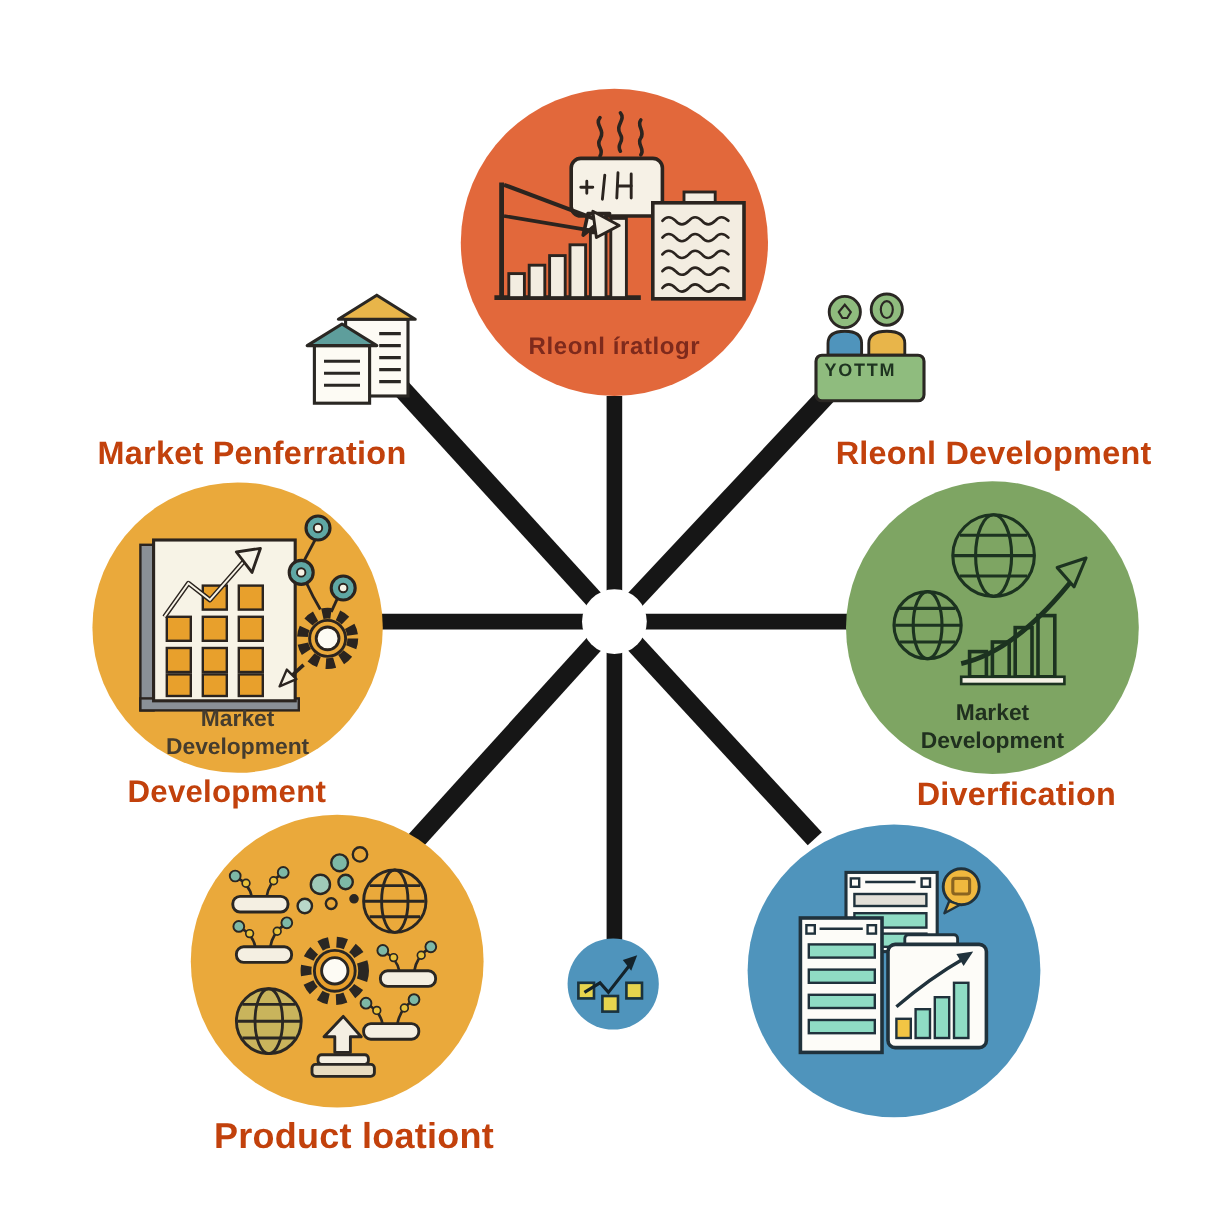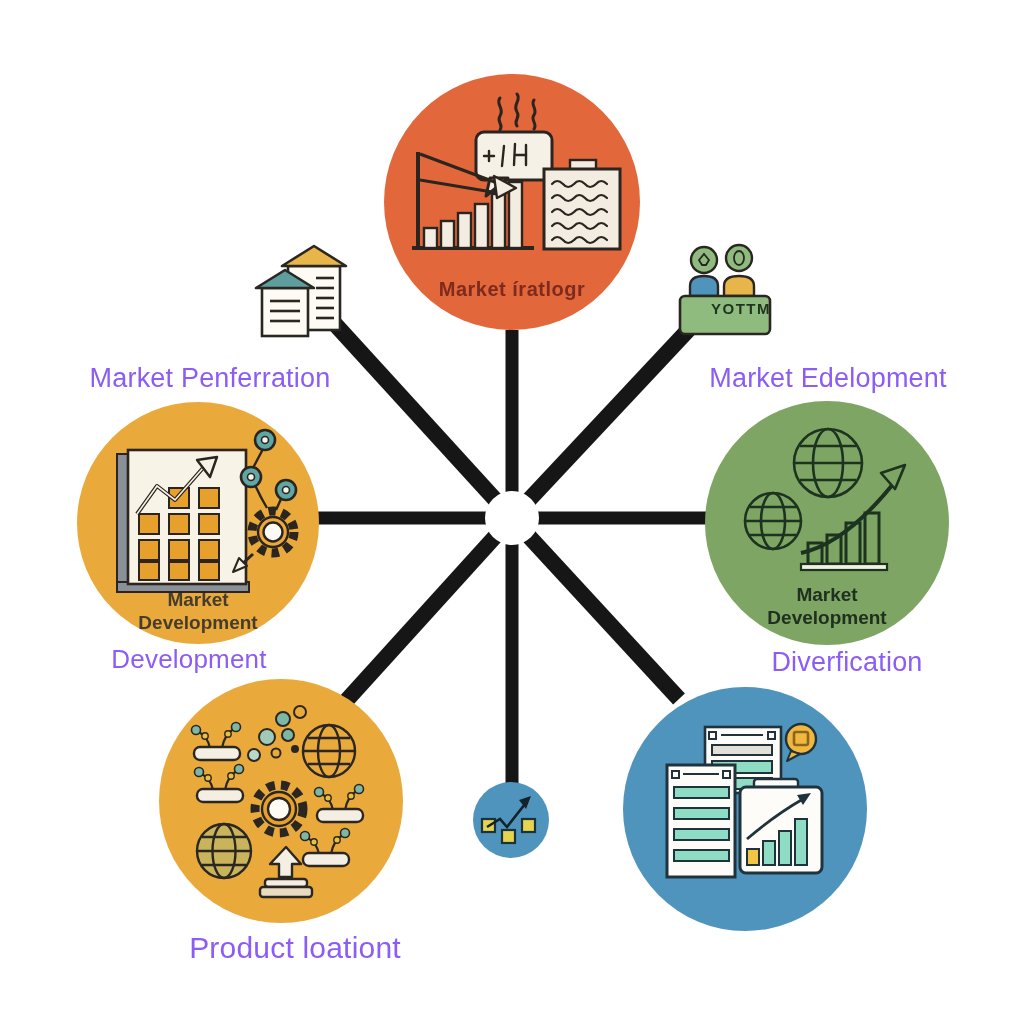--- a/index.html
+++ b/index.html
@@ -5,37 +5,37 @@
   html,body{margin:0;padding:0;background:#ffffff;}
   #canvas{
     position:relative;width:1024px;height:1024px;background:#ffffff;
     font-family:"Liberation Sans", sans-serif;overflow:hidden;
   }
   .abs{position:absolute;}
   svg{display:block;}
   .node-circle{position:absolute;border-radius:50%;}
   .node-circle svg{position:absolute;left:0;top:0;}
   .heading{
-    position:absolute;text-align:center;font-weight:400;color:#8b5cf6;
+    position:absolute;text-align:center;font-weight:700;color:#c2410c;
     letter-spacing:0.2px;line-height:1.05;
   }
   .h-left{left:60px;top:364px;width:300px;font-size:27px;}
   .h-right{left:678px;top:364px;width:300px;font-size:27px;}
   .f-left{left:64px;top:646px;width:250px;font-size:26px;}
   .f-right{left:722px;top:648px;width:250px;font-size:27px;}
   .f-bleft{left:170px;top:932px;width:250px;font-size:30px;}
   .f-bright{left:622px;top:932px;width:250px;font-size:30px;}
   .inner-caption{
     position:absolute;width:100%;text-align:center;font-weight:700;line-height:23px;
   }
   .cap-top{top:204px;font-size:20px;color:#7e2a1c;letter-spacing:0.5px;}
   .cap-left{top:186px;font-size:19px;color:#453c2e;}
   .cap-right{top:182px;font-size:19px;color:#20301f;}
   .yottm-label{
-    position:absolute;left:24px;top:62px;width:90px;text-align:center;
+    position:absolute;left:0;top:62px;width:90px;text-align:center;
     font-weight:700;font-size:15px;color:#1e3320;letter-spacing:1.5px;
   }
 </style>
 </head>
 <body>
 
 <div id="canvas">
 
   <svg class="abs" width="1024" height="1024" viewBox="0 0 1024 1024" style="left:0;top:0;">
     <g stroke="#161616" stroke-linecap="butt">
@@ -45,21 +45,21 @@
       <line x1="316" y1="518" x2="512" y2="518" stroke-width="13"></line>
       <line x1="708" y1="518" x2="512" y2="518" stroke-width="13"></line>
       <line x1="346" y1="701" x2="512" y2="518" stroke-width="16"></line>
       <line x1="679" y1="699" x2="512" y2="518" stroke-width="16"></line>
       <line x1="512" y1="789" x2="512" y2="518" stroke-width="13"></line>
     </g>
     <circle cx="512" cy="518" r="27" fill="#ffffff"></circle>
   </svg>
 
   <div class="heading h-left">Market Penferration</div>
-  <div class="heading h-right">Market Edelopment</div>
+  <div class="heading h-right">Rleonl Development</div>
   <div class="heading f-left">Development</div>
   <div class="heading f-bleft">Product loationt</div>
   <div class="heading f-right">Diverfication</div>
 
   <div class="node-circle" style="left:384px;top:74px;width:256px;height:256px;background:#e2683b;">
     <svg width="256" height="256" viewBox="0 0 256 256" fill="none">
       <g stroke="#2b241f" stroke-width="3" stroke-linecap="round">
         <path d="M116 24 c-5 6 5 10 0 18 c-4 6 4 8 0 14"></path>
         <path d="M133 20 c5 6 -5 10 0 18 c4 6 -4 8 0 14"></path>
         <path d="M150 26 c-4 5 4 9 0 15 c-4 5 4 9 0 14"></path>
@@ -95,21 +95,21 @@
         <rect x="160" y="95" width="76" height="80" fill="#f3ede1" stroke="#2b241f" stroke-width="3"></rect>
         <g stroke="#2b241f" stroke-width="2.2" stroke-linecap="round">
           <path d="M168 110 q5 -6 11 0 q5 6 11 0 q5 -6 11 0 q5 6 11 0 q5 -6 11 0"></path>
           <path d="M168 124 q5 -6 11 0 q5 6 11 0 q5 -6 11 0 q5 6 11 0 q5 -6 11 0"></path>
           <path d="M168 138 q5 -6 11 0 q5 6 11 0 q5 -6 11 0 q5 6 11 0 q5 -6 11 0"></path>
           <path d="M168 152 q5 -6 11 0 q5 6 11 0 q5 -6 11 0 q5 6 11 0 q5 -6 11 0"></path>
           <path d="M168 166 q5 -6 11 0 q5 6 11 0 q5 -6 11 0 q5 6 11 0 q5 -6 11 0"></path>
         </g>
       </g>
     </svg>
-    <div class="inner-caption cap-top">Market íratlogr</div>
+    <div class="inner-caption cap-top">Rleonl íratlogr</div>
   </div>
 
   <div class="node-circle" style="left:77px;top:402px;width:242px;height:242px;background:#eaa93b;">
     <svg width="242" height="242" viewBox="0 0 242 242" fill="none">
       <g>
         <rect x="40" y="52" width="11" height="138" fill="#8a9097" stroke="#2b241f" stroke-width="2"></rect>
         <rect x="40" y="180" width="132" height="10" fill="#8a9097" stroke="#2b241f" stroke-width="2"></rect>
         <rect x="51" y="48" width="118" height="134" fill="#f7f3e6" stroke="#2b241f" stroke-width="2.6"></rect>
         <g fill="#e8a02c" stroke="#2b241f" stroke-width="2">
           <rect x="92" y="86" width="20" height="20"></rect>

